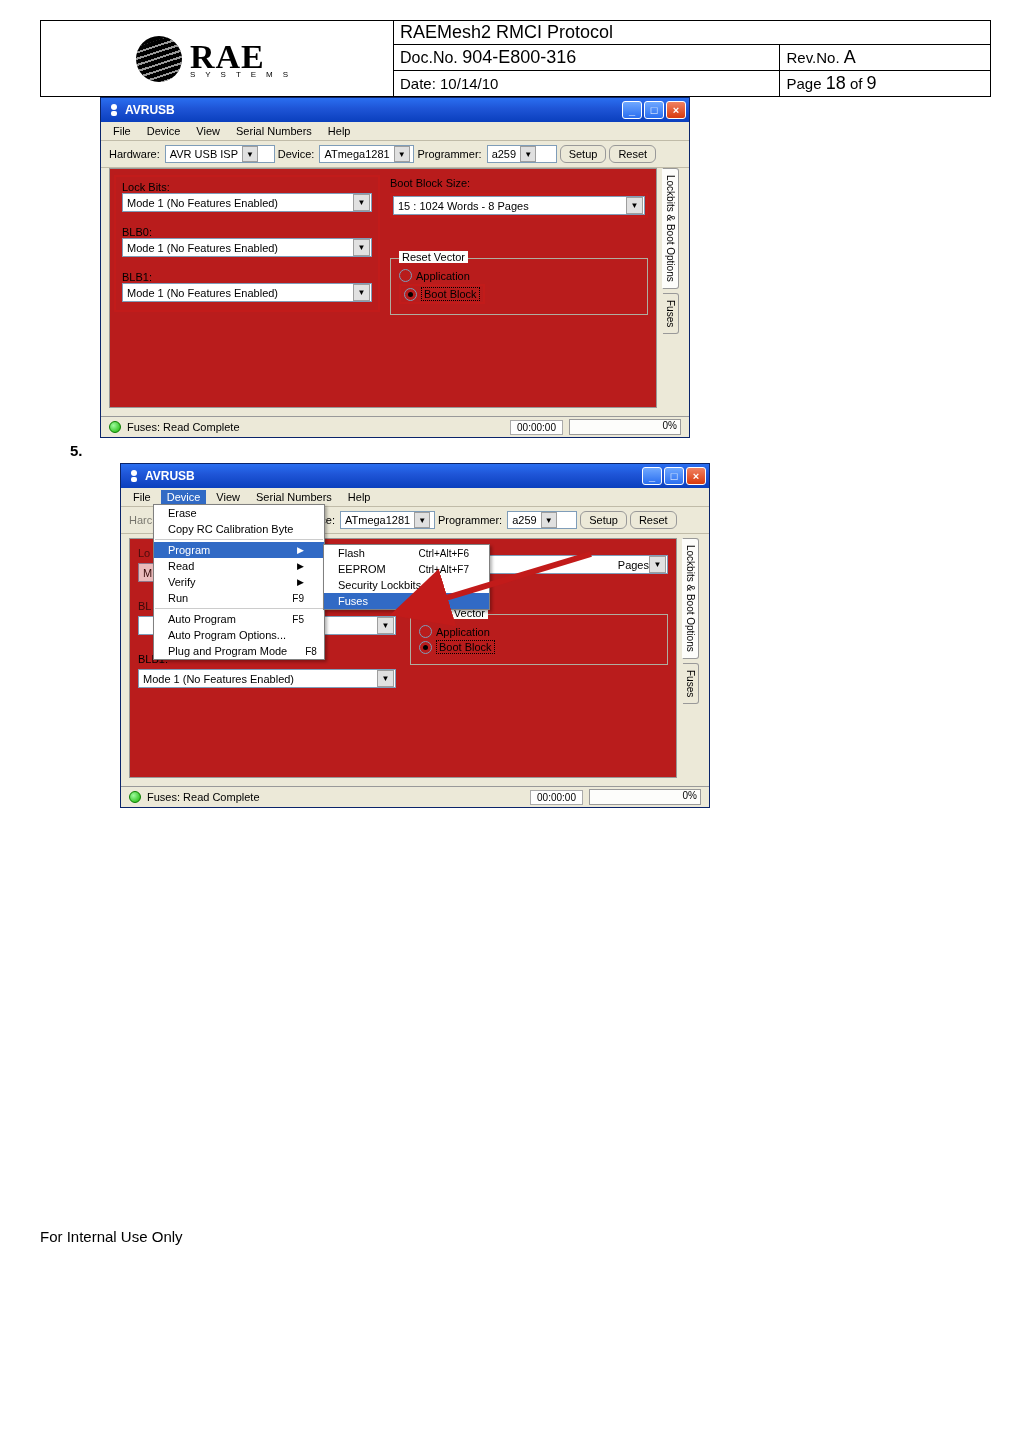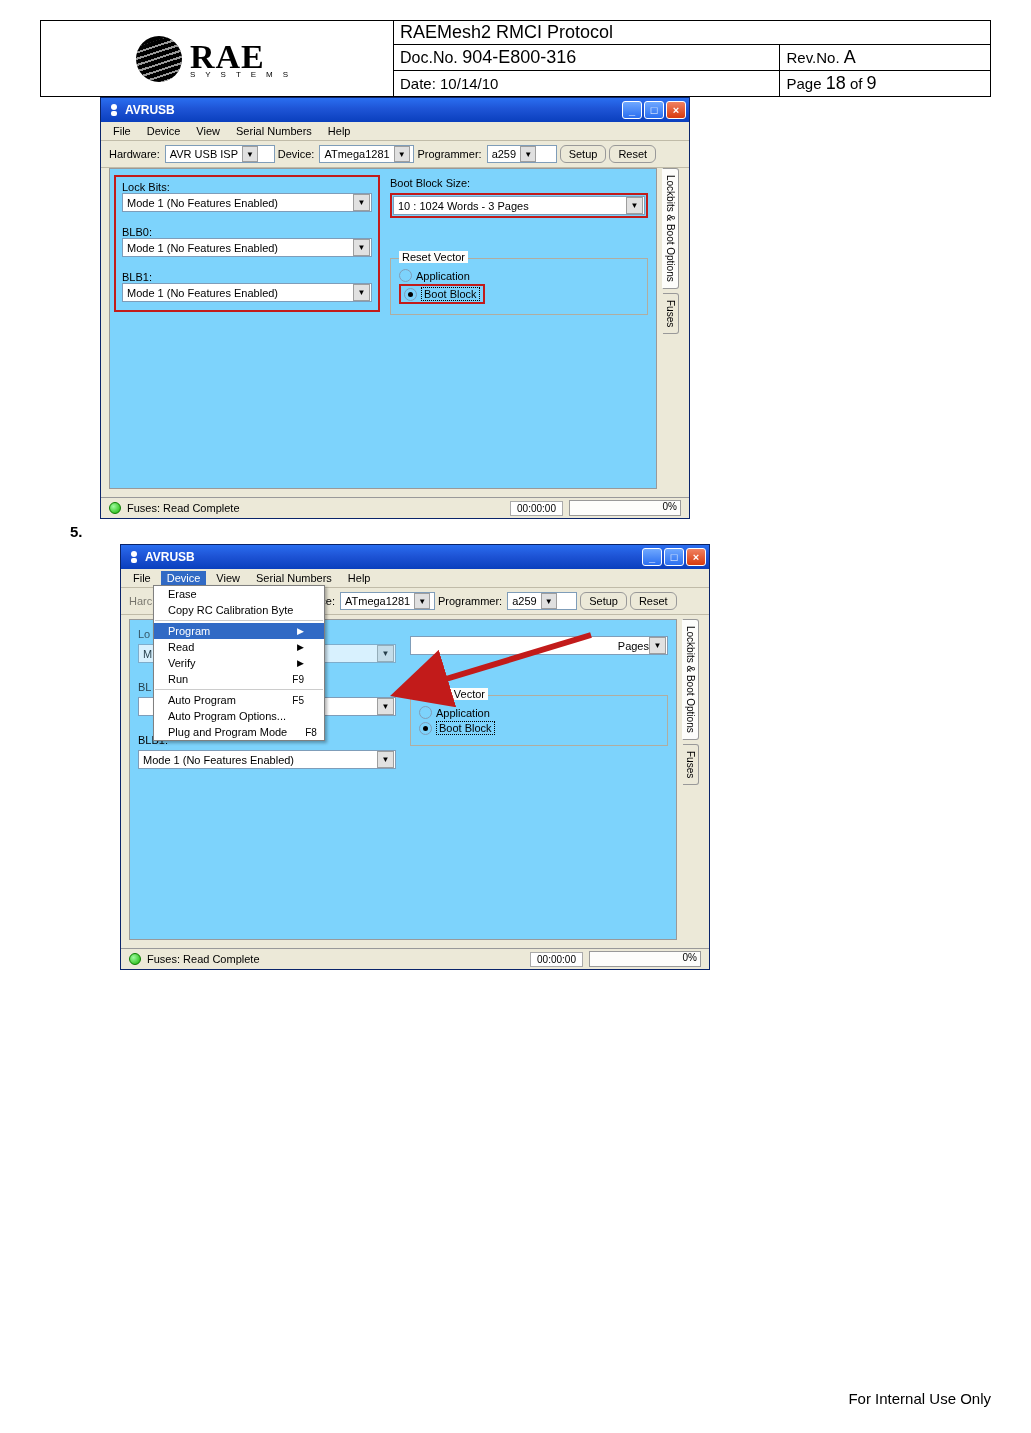--- a/index.html
+++ b/index.html
@@ -198,24 +198,24 @@
   }
   .tab.active { background: #fdfdfb; border-bottom: 1px solid #fdfdfb; }
 
   .panel-wrap {
     display: flex;
     padding: 0 8px 8px 8px;
     gap: 4px;
   }
   .panel {
     flex: 1;
-    background: #7dd3fc;
+    background: #b91c1c;
     border: 1px solid #999;
     padding: 8px;
-    height: 321px;
+    height: 240px;
     box-sizing: border-box;
     position: relative;
   }
   .side-tabs {
     width: 20px;
     display: flex;
     flex-direction: column;
     align-items: center;
     gap: 4px;
   }
@@ -337,21 +337,21 @@
   .dropdown .sep { border-top: 1px solid #ccc; margin: 2px 1px; }
   .dropdown .mi .rt { font-size: 10px; color: inherit; }
   .submenu-arrow { font-size: 9px; }
   .red-arrow {
     position: absolute;
     z-index: 20;
   }
   .red-arrow svg { overflow: visible; }
 
   .footer {
-    text-align: right;
+    text-align: left;
     font-size: 15px;
     font-family: Arial, sans-serif;
     margin-top: 420px;
   }
 </style>
 </head>
 <body>
 
 <table class="hdr">
   <tbody>
@@ -454,21 +454,21 @@
               <div class="wide-combo">
                   <span>Mode 1 (No Features Enabled)</span>
                   <span class="arrow">▼</span>
                 </div>
             </div>
           </div>
           <div class="col">
             <div class="lbl" style="margin-top:0">Boot Block Size:</div>
             <div class="red-box">
               <div class="wide-combo">
-                  <span>10 : 1024 Words - 3 Pages</span>
+                  <span>15 : 1024 Words - 8 Pages</span>
                   <span class="arrow">▼</span>
                 </div>
             </div>
             <div class="fieldset" style="margin-top:36px">
               <span class="legend">Reset Vector</span>
               <div class="body">
                 <div class="radio-row">
                     <span class="radio"></span>
                     <span>Application</span>
                   </div>
@@ -633,20 +633,36 @@
         </div>
       <div class="mi">
           <span>Auto Program Options...</span>
         </div>
       <div class="mi">
           <span>Plug and Program Mode</span>
           <span class="rt">F8</span>
         </div>
     </div>
 
+    <div class="dropdown" style="left:202px;top:80px;width:165px">
+      <div class="mi">
+          <span>Flash</span>
+          <span class="rt">Ctrl+Alt+F6</span>
+        </div>
+      <div class="mi">
+          <span>EEPROM</span>
+          <span class="rt">Ctrl+Alt+F7</span>
+        </div>
+      <div class="mi">
+          <span>Security Lockbits</span>
+        </div>
+      <div class="mi hl">
+          <span>Fuses</span>
+        </div>
+    </div>
 
     <div class="red-arrow" style="left:300px;top:85px">
       <svg width="180" height="70">
         <defs>
             <marker id="ah" markerWidth="10" markerHeight="10" refX="2" refY="5" orient="auto">
               <polygon points="0,0 10,5 0,10" fill="#c21b1a"></polygon>
             </marker>
           </defs>
         <line x1="170" y1="5" x2="15" y2="52" stroke="#c21b1a" stroke-width="6" marker-end="url(#ah)"></line>
       </svg>

